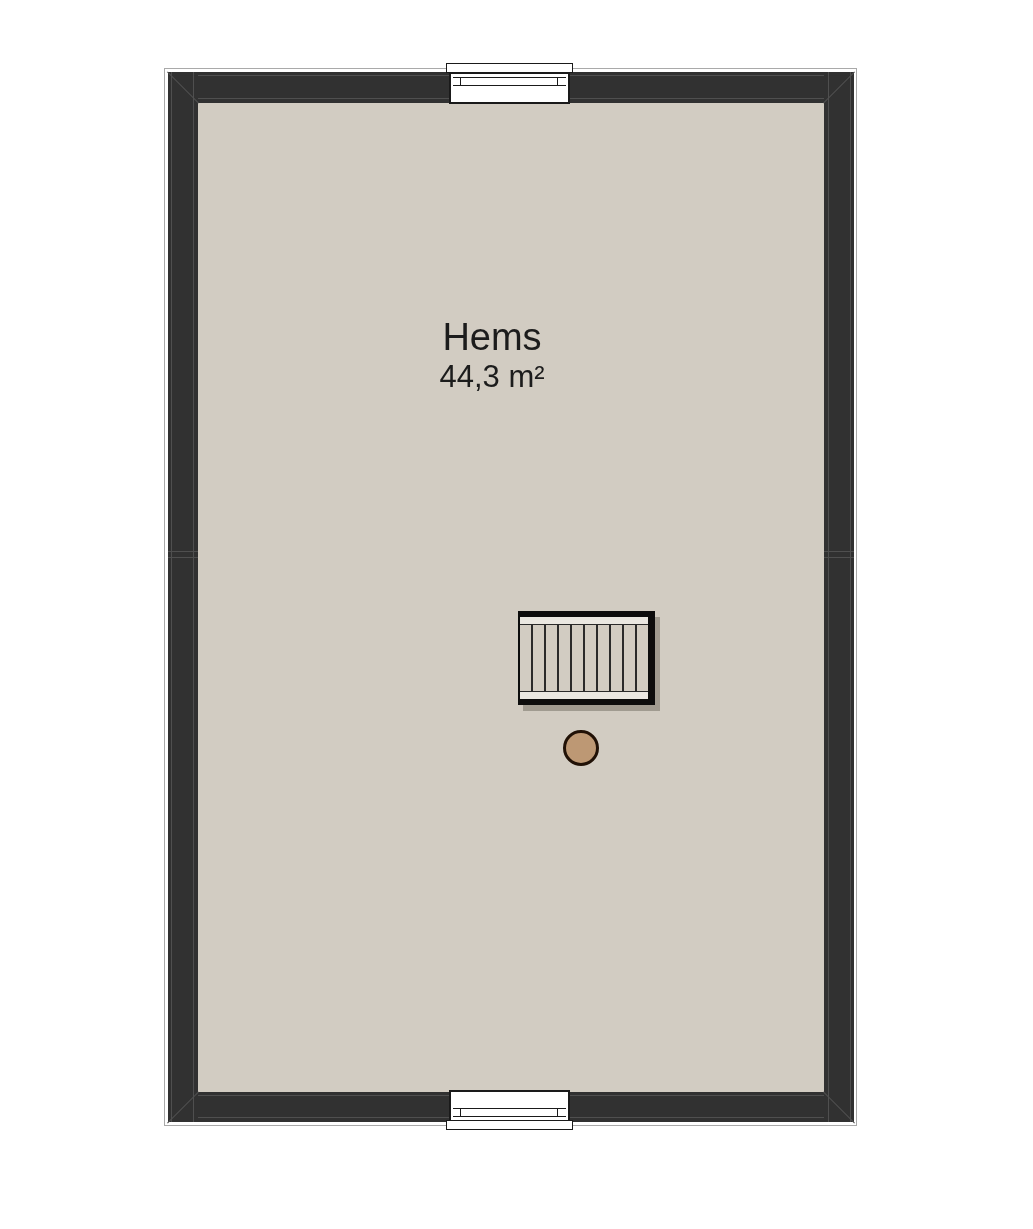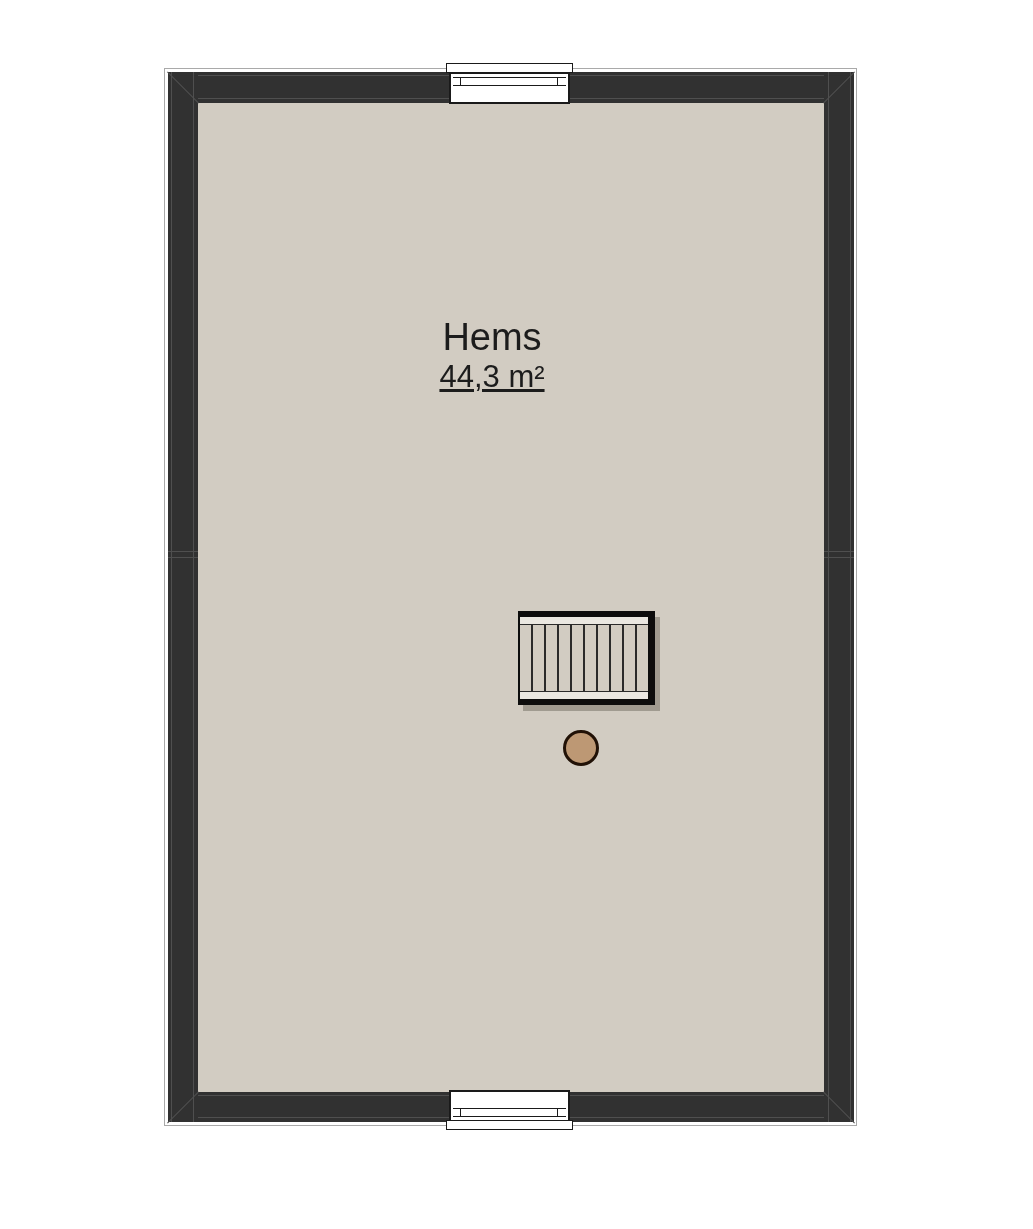--- a/index.html
+++ b/index.html
@@ -81,21 +81,21 @@
     left:198px;top:103px;width:626px;height:989px;
     background:var(--floor);
   }
 
   
   .room-label{
     left:367px;top:317px;width:250px;
     text-align:center;color:var(--text);
   }
   .room-name{display:block;font-size:38px;line-height:40px;}
-  .room-area{display:block;font-size:31px;line-height:36px;margin-top:2px;text-decoration:underline;}
+  .room-area{display:block;font-size:31px;line-height:36px;margin-top:2px;}
 
   
   .stair{
     left:518px;top:611px;width:137px;height:94px;
     box-sizing:border-box;
     border-top:6px solid var(--stair-border);
     border-right:7px solid var(--stair-border);
     border-bottom:6px solid var(--stair-border);
     border-left:2px solid var(--stair-border);
     background:var(--floor);

